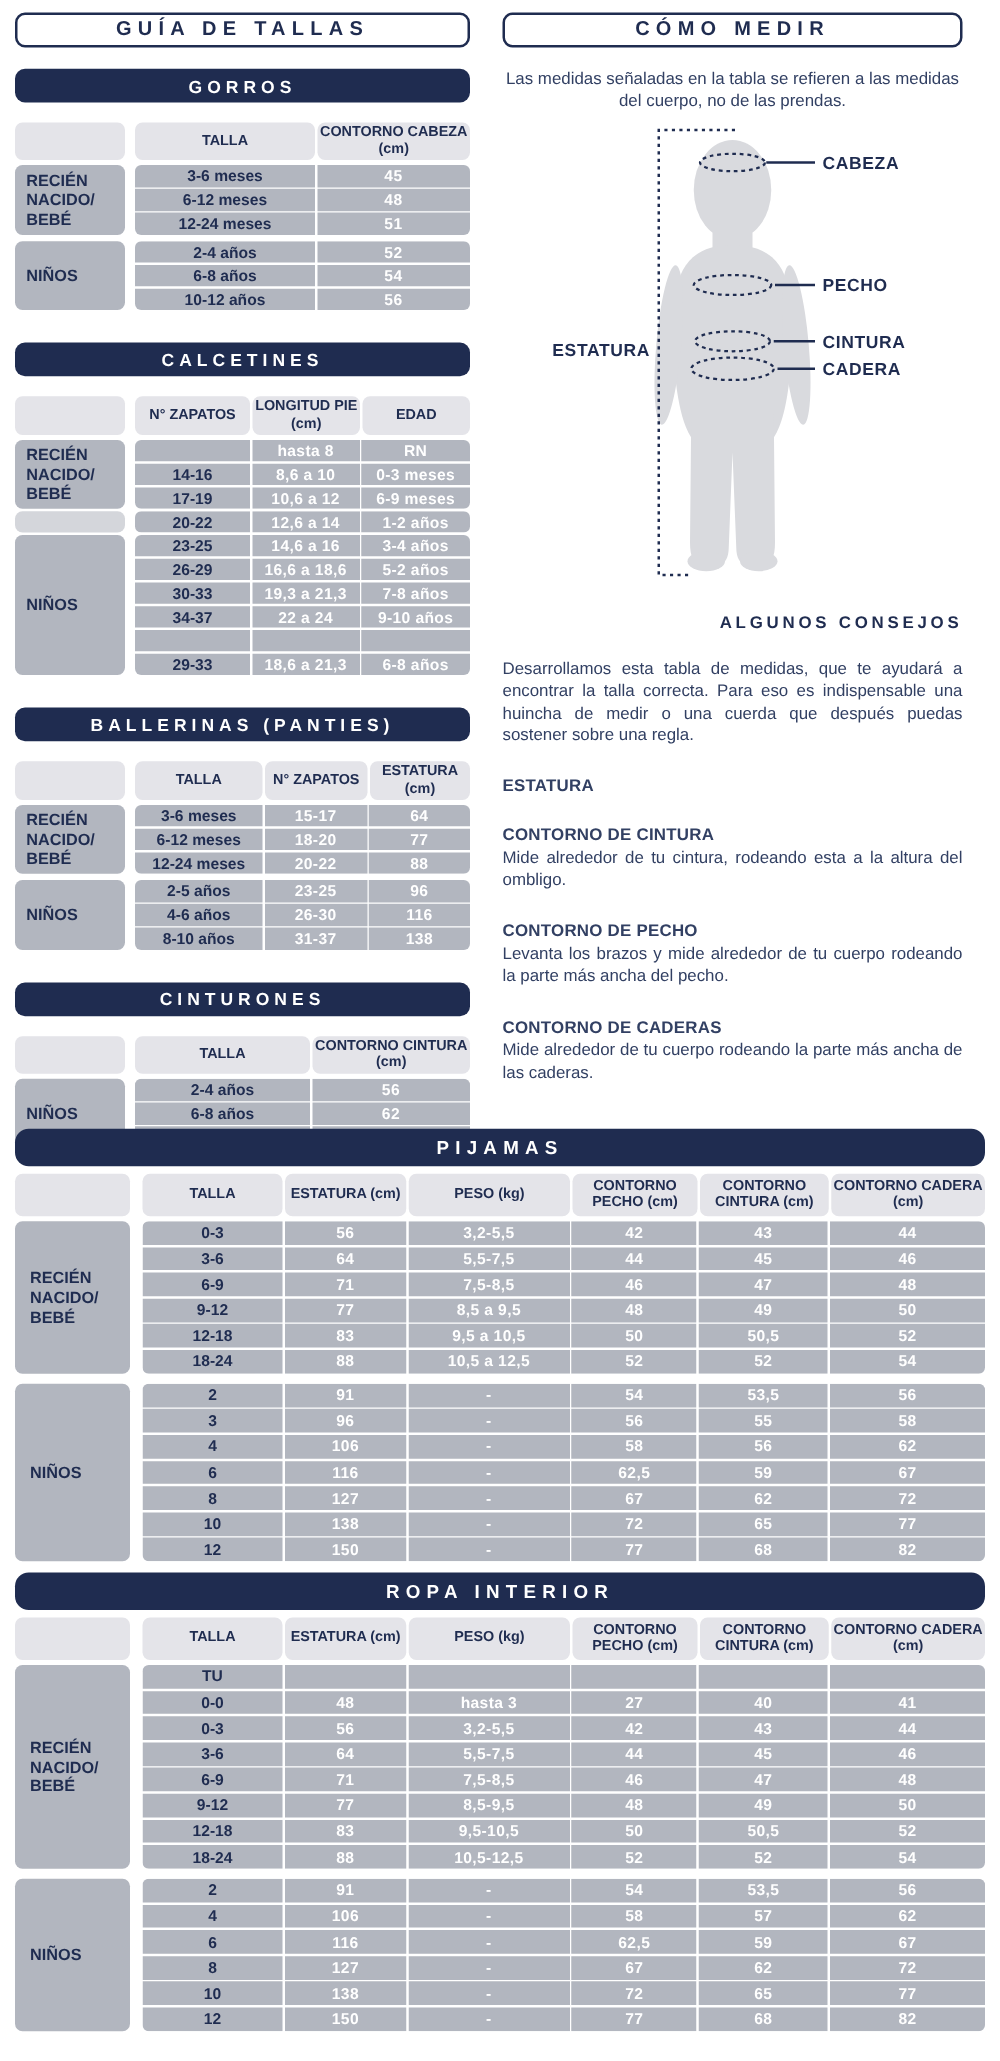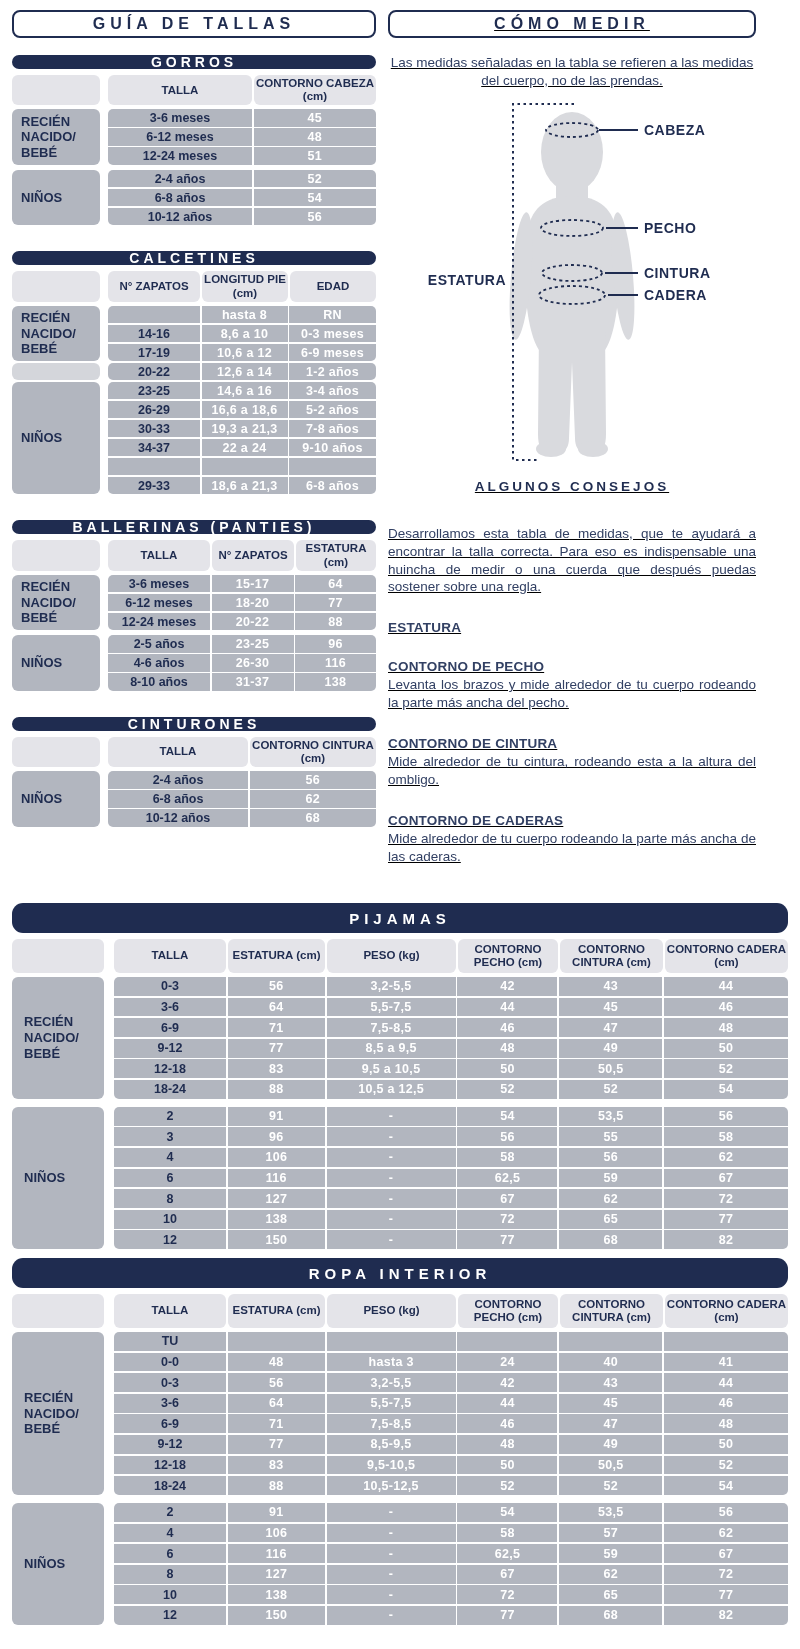--- a/index.html
+++ b/index.html
@@ -8,32 +8,32 @@
     --gray:#b2b6bf;
     --lightcell:#e4e4e9;
     --band:#d4d6db;
     --sil:#d9dade;
   }
   *{box-sizing:border-box;margin:0;padding:0;}
   body{background:#fff;}
   .page{position:relative;width:800px;height:1649px;background:#fff;overflow:hidden;
         font-family:"Liberation Sans","DejaVu Sans",sans-serif;}
   .left-col{position:absolute;left:12px;top:10px;width:364px;}
-  .right-col{position:absolute;left:388px;top:10px;width:368px;text-decoration:underline;}
+  .right-col{position:absolute;left:402px;top:10px;width:368px;}
   .fw{position:absolute;left:12px;width:776px;}
   #pijamas-sec{top:903px;}
   #ropa-sec{top:1258px;}
 
   .titlebox{height:28px;border:2px solid var(--navy);border-radius:8px;background:#fff;
     display:flex;align-items:center;justify-content:center;color:var(--navy);
     font-weight:bold;font-size:16px;letter-spacing:5px;}
 
-  .bar{height:14px;background:var(--navy);border-radius:8px;color:#fff;font-weight:bold;
+  .bar{height:27px;background:var(--navy);border-radius:8px;color:#fff;font-weight:bold;
     font-size:14px;letter-spacing:4px;display:flex;align-items:center;justify-content:center;
-    margin-bottom:6px;}
+    margin-bottom:16px;}
 
   .stable{margin-top:26px;}
   .stable.first{margin-top:17px;}
 
   .thead{display:flex;margin-bottom:4px;}
   .sspace{width:88px;margin-right:8px;flex:none;background:var(--lightcell);border-radius:6px;}
   .hgrid{flex:1;display:grid;gap:2px;}
   .hcell{background:var(--lightcell);border-radius:6px;color:var(--navy);font-weight:bold;
     font-size:11.5px;text-align:center;display:flex;align-items:center;justify-content:center;
     line-height:1.15;padding:2px 1px;min-height:30px;}
@@ -62,23 +62,23 @@
   .btable .tside{padding-left:12px;}
   .btable .hcell{min-height:34px;}
   .btable .trows{grid-auto-rows:18.8px;gap:1.8px;}
   .btable .tbody{gap:8px;}
   .btable .cols{grid-template-columns:112px 97px 129px 100px 103px 1fr;}
   .btable .thead{margin-bottom:4px;}
 
   .intro{margin:16px 2px 0;text-align:center;color:var(--txt);font-size:13.5px;line-height:1.32;}
   .diagram{display:block;margin-top:4px;}
   .dg-label{font-weight:bold;font-size:14px;fill:var(--navy);letter-spacing:.5px;}
-  .consejos-t{margin-top:13px;text-align:center;color:var(--navy);font-weight:bold;
+  .consejos-t{margin-top:24px;text-align:right;color:var(--navy);font-weight:bold;
     font-size:13.5px;letter-spacing:3px;}
-  .consejos-p{margin-top:31px;text-align:justify;color:var(--txt);font-size:13.5px;line-height:1.33;}
+  .consejos-p{margin-top:21px;text-align:justify;color:var(--txt);font-size:13.5px;line-height:1.33;}
   .msec{margin-top:24px;}
   .msec h4{font-size:13.5px;font-weight:bold;color:var(--txt);margin-bottom:2px;letter-spacing:.2px;}
   .msec p{text-align:justify;color:var(--txt);font-size:13.5px;line-height:1.33;}
 </style>
 </head>
 <body>
 
 <div class="page">
 
   <div class="left-col">
@@ -285,26 +285,26 @@
       <text class="dg-label" x="118" y="191" text-anchor="end">ESTATURA</text>
     </svg>
 
     <div class="consejos-t">ALGUNOS CONSEJOS</div>
     <p class="consejos-p">Desarrollamos esta tabla de medidas, que te ayudará a encontrar la talla correcta. Para eso es indispensable una huincha de medir o una cuerda que después puedas sostener sobre una regla.</p>
 
     <div class="msec">
       <h4>ESTATURA</h4>
     </div>
     <div class="msec">
+      <h4>CONTORNO DE CINTURA</h4>
+      <p>Mide alrededor de tu cintura, rodeando esta a la altura del ombligo.</p>
+    </div>
+    <div class="msec">
       <h4>CONTORNO DE PECHO</h4>
       <p>Levanta los brazos y mide alrededor de tu cuerpo rodeando la parte más ancha del pecho.</p>
-    </div>
-    <div class="msec">
-      <h4>CONTORNO DE CINTURA</h4>
-      <p>Mide alrededor de tu cintura, rodeando esta a la altura del ombligo.</p>
     </div>
     <div class="msec">
       <h4>CONTORNO DE CADERAS</h4>
       <p>Mide alrededor de tu cuerpo rodeando la parte más ancha de las caderas.</p>
     </div>
   </div>
 
   <section class="fw btable t-pijamas" id="pijamas-sec">
     <div class="bar">PIJAMAS</div>
     <div class="thead">
@@ -429,21 +429,21 @@
           <div class="trows cols">
             <div class="tcell tc-label">TU</div>
             <div class="tcell tc-val"></div>
             <div class="tcell tc-val"></div>
             <div class="tcell tc-val"></div>
             <div class="tcell tc-val"></div>
             <div class="tcell tc-val"></div>
             <div class="tcell tc-label">0-0</div>
             <div class="tcell tc-val">48</div>
             <div class="tcell tc-val">hasta 3</div>
-            <div class="tcell tc-val">24</div>
+            <div class="tcell tc-val">27</div>
             <div class="tcell tc-val">40</div>
             <div class="tcell tc-val">41</div>
             <div class="tcell tc-label">0-3</div>
             <div class="tcell tc-val">56</div>
             <div class="tcell tc-val">3,2-5,5</div>
             <div class="tcell tc-val">42</div>
             <div class="tcell tc-val">43</div>
             <div class="tcell tc-val">44</div>
             <div class="tcell tc-label">3-6</div>
             <div class="tcell tc-val">64</div>

